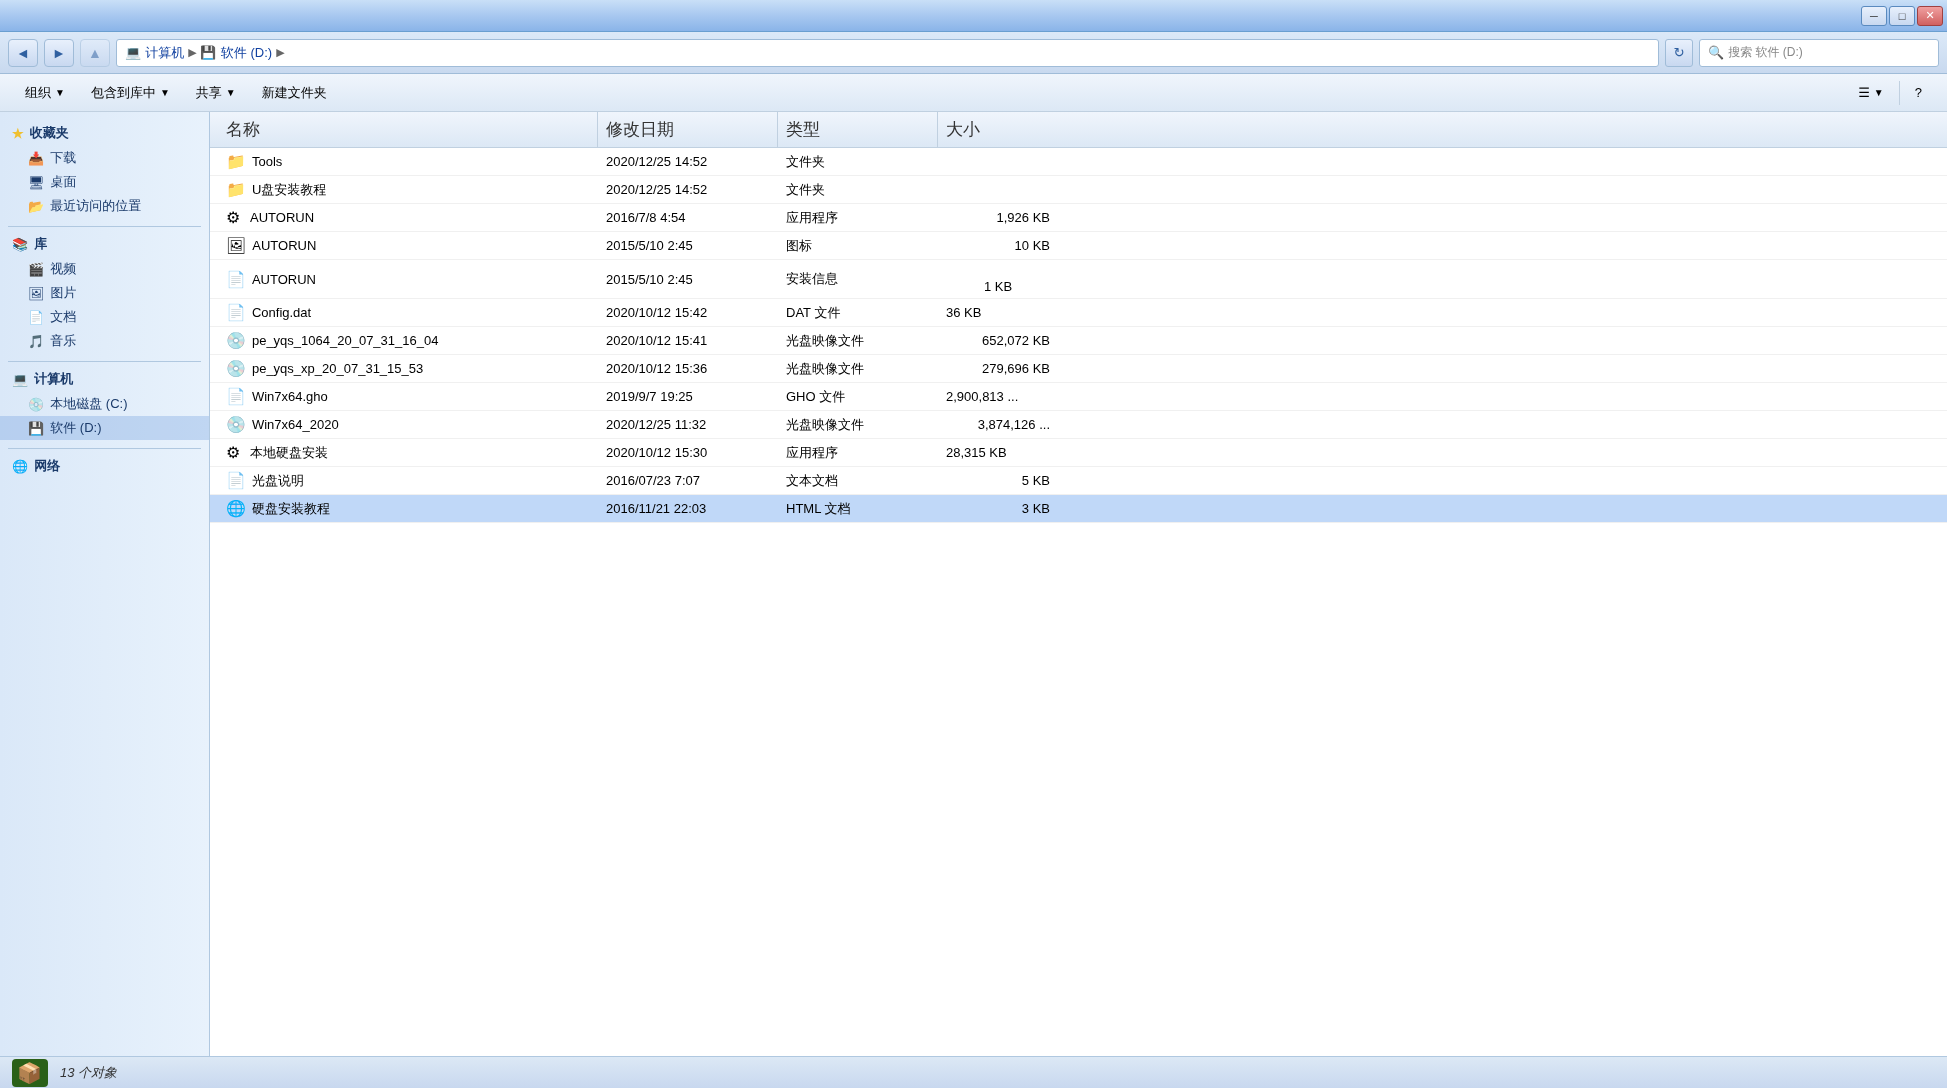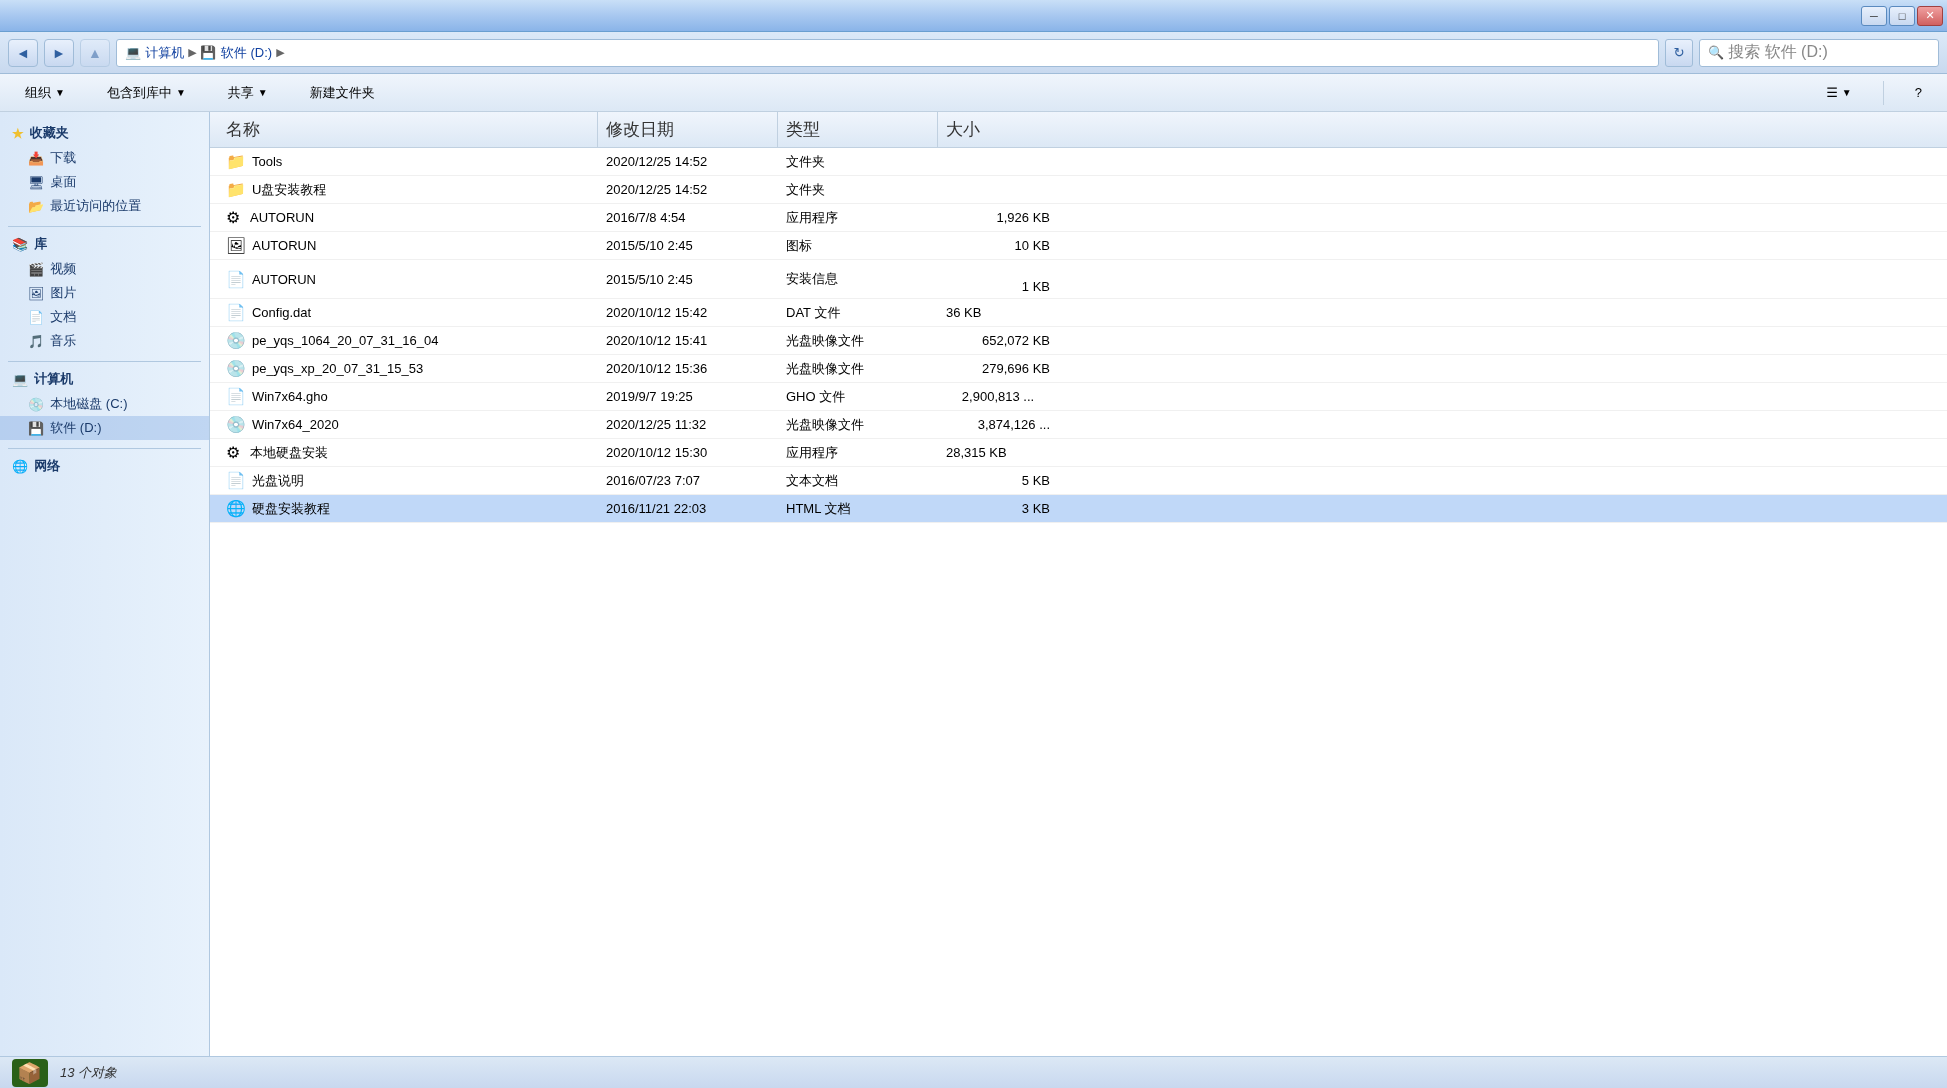--- a/index.html
+++ b/index.html
@@ -114,21 +114,21 @@
       color: #888;
     }
 
     
     .toolbar {
       background: linear-gradient(to bottom, #f0f5fc 0%, #dce8f5 100%);
       height: 38px;
       display: flex;
       align-items: center;
       padding: 0 12px;
-      gap: 16px;
+      gap: 0;
       border-bottom: 1px solid #c0d0e0;
     }
     .toolbar-btn {
       height: 28px;
       padding: 0 12px;
       border: 1px solid transparent;
       border-radius: 3px;
       background: transparent;
       cursor: pointer;
       display: flex;
@@ -284,21 +284,21 @@
     <span>💻</span>
     <span class="breadcrumb-item">计算机</span>
     <span class="breadcrumb-separator">▶</span>
     <span>💾</span>
     <span class="breadcrumb-item">软件 (D:)</span>
     <span class="breadcrumb-separator">▶</span>
   </div>
   <button class="refresh-btn">↻</button>
   <div class="search-box">
     <span>🔍</span>
-    <span style="color:#888;font-size:16px;">搜索 软件 (D:)</span>
+    <span style="color:#888;font-size:12px;">搜索 软件 (D:)</span>
   </div>
 </div>
 
 <div class="toolbar">
   <button class="toolbar-btn">
     <span>组织</span>
     <span style="font-size:10px;">▼</span>
   </button>
   <button class="toolbar-btn">
     <span>包含到库中</span>
@@ -468,21 +468,21 @@
       <div class="file-cell">
         <span class="file-icon">📄</span>
         <span>AUTORUN</span>
       </div>
       <div class="file-cell">
         <span>2015/5/10 2:45</span>
       </div>
       <div class="file-cell">
         <span>安装信息</span>
       </div>
-      <div class="file-cell" style="justify-content:flex-end;margin-top:15px;">
+      <div class="file-cell" style="justify-content:center;margin-top:15px;">
         <span>1 KB</span>
       </div>
     </div>
         <div class="file-row">
       <div class="file-cell">
         <span class="file-icon">📄</span>
         <span>Config.dat</span>
       </div>
       <div class="file-cell">
         <span>2020/10/12 15:42</span>
@@ -528,21 +528,21 @@
       <div class="file-cell">
         <span class="file-icon">📄</span>
         <span>Win7x64.gho</span>
       </div>
       <div class="file-cell">
         <span>2019/9/7 19:25</span>
       </div>
       <div class="file-cell">
         <span>GHO 文件</span>
       </div>
-      <div class="file-cell" style="justify-content:center;">
+      <div class="file-cell" style="justify-content:flex-start;">
         <span>2,900,813 ...</span>
       </div>
     </div>
         <div class="file-row">
       <div class="file-cell">
         <span class="file-icon">💿</span>
         <span>Win7x64_2020</span>
       </div>
       <div class="file-cell">
         <span>2020/12/25 11:32</span>

